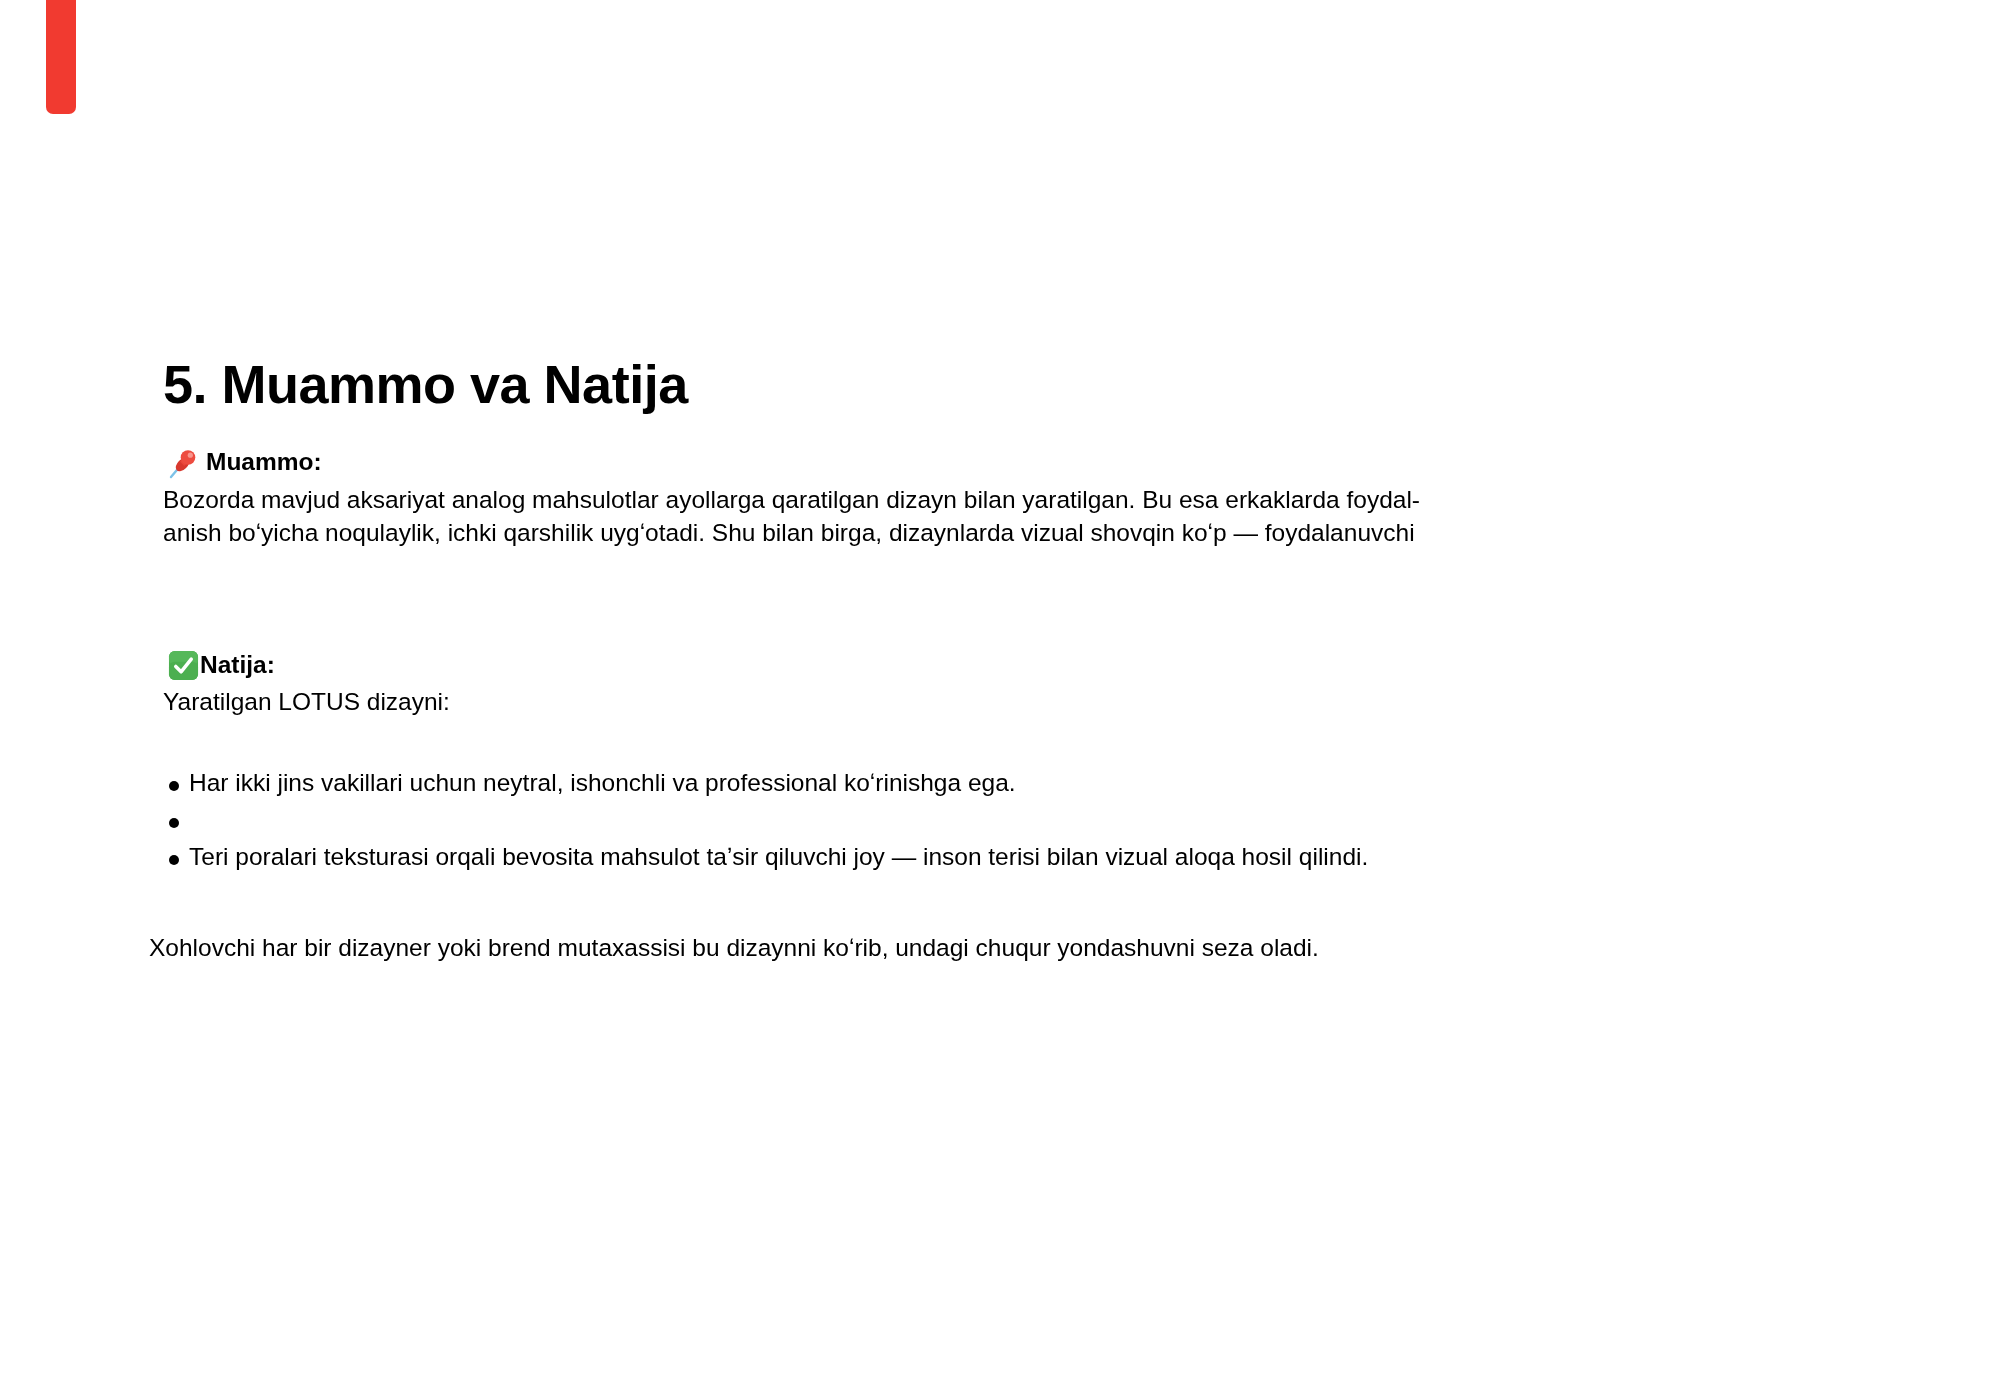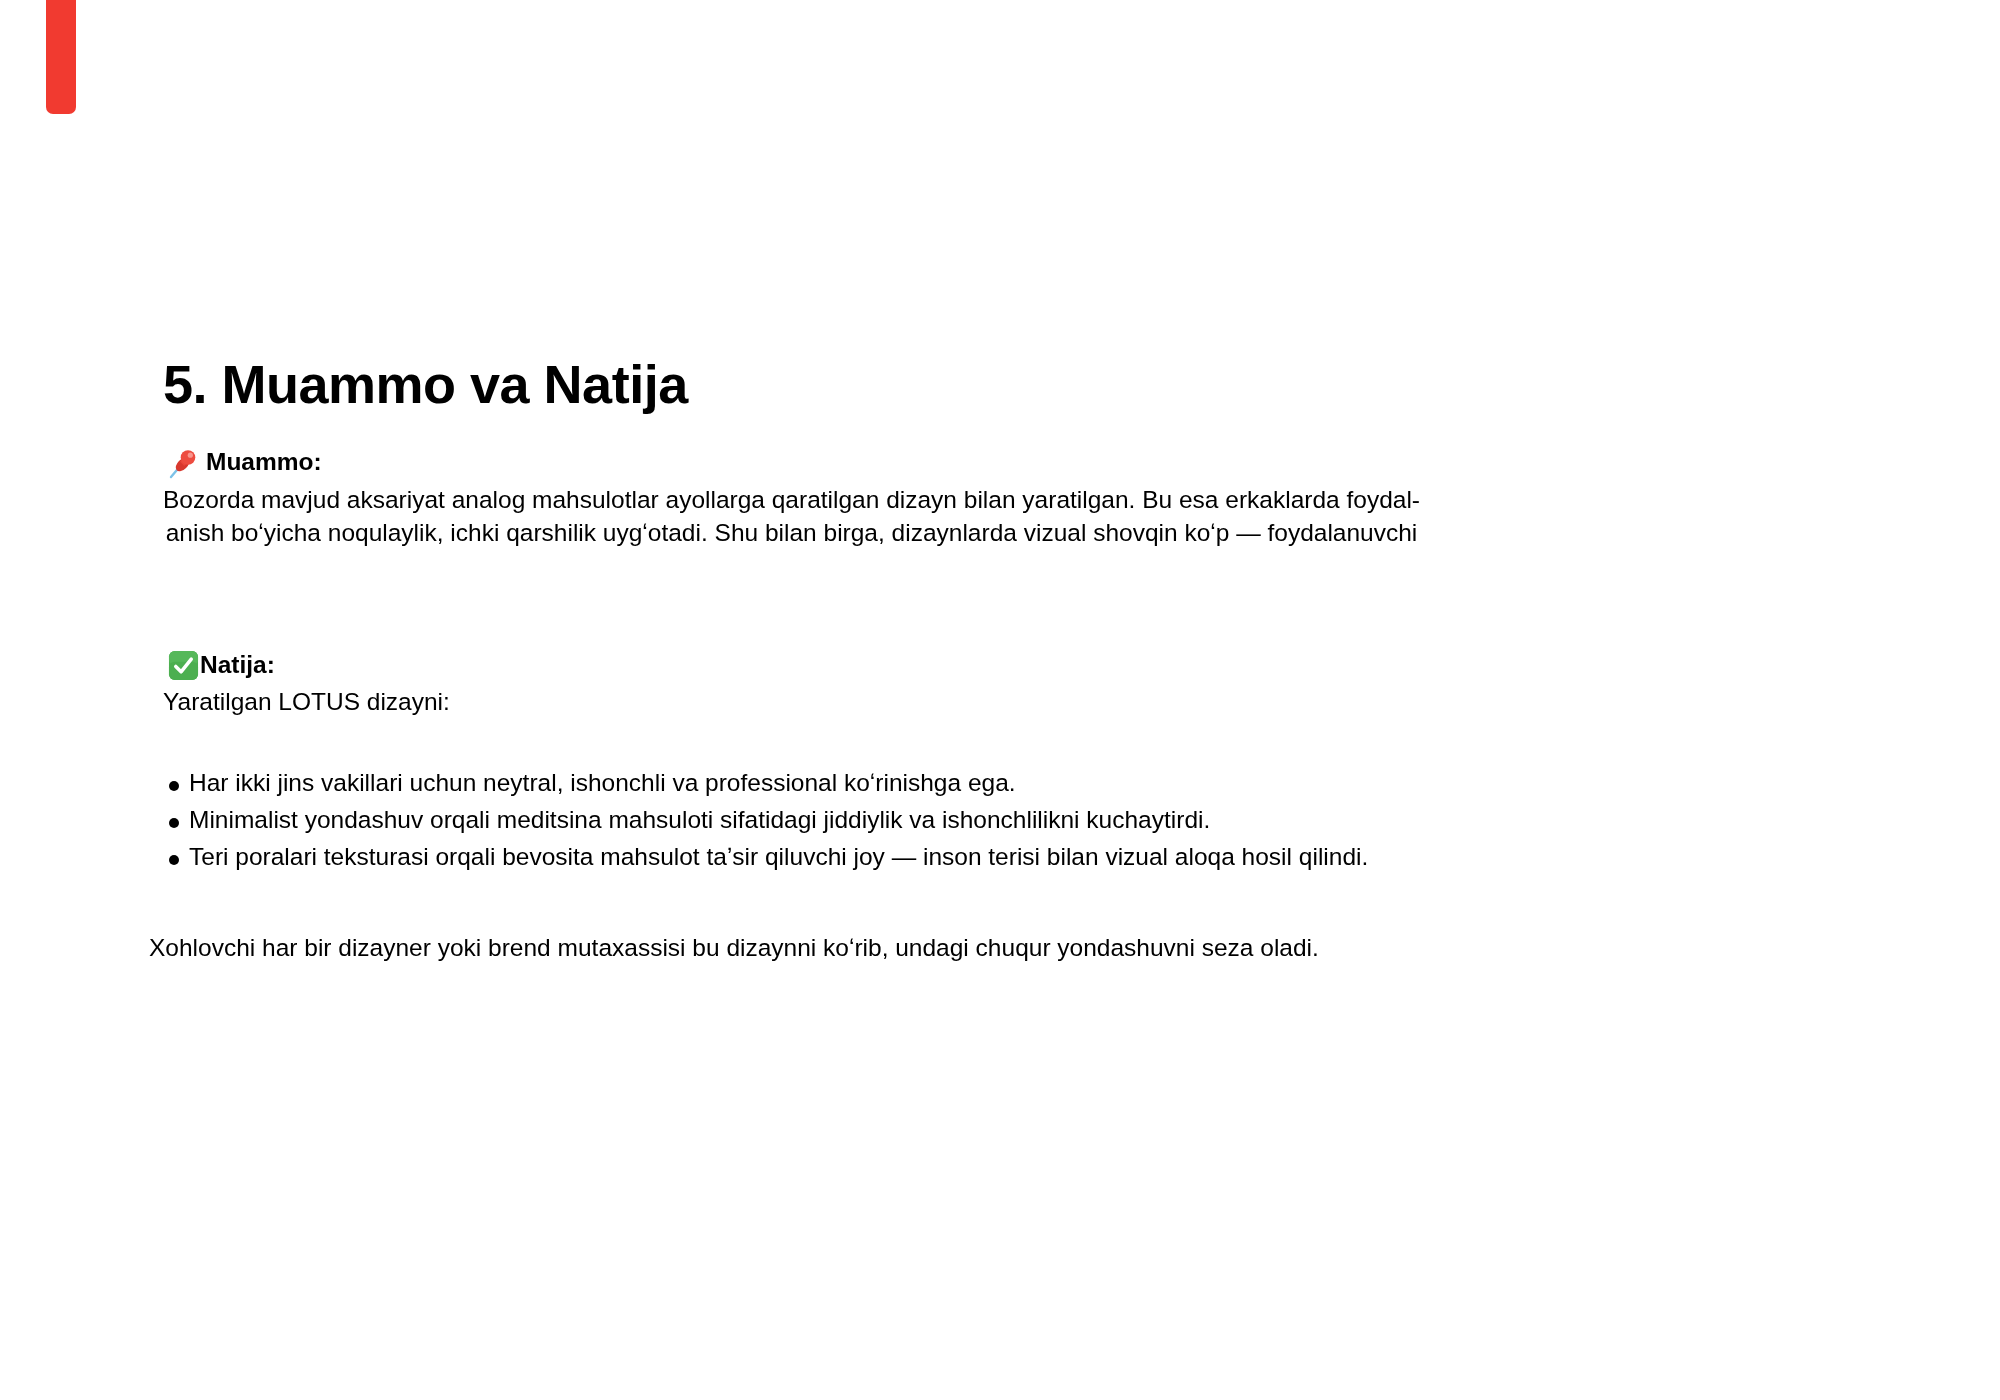--- a/index.html
+++ b/index.html
@@ -28,21 +28,21 @@
   }
 
   .body-text {
     font-size: 24.5px; line-height: 33px; white-space: nowrap;
   }
   .bold { font-weight: bold; text-align: right; }
 
   .emoji-icon { position: absolute; }
 
   .muammo-label { left: 206px; top: 445px; }
-  .para-1 { left: 163px; top: 483px; text-align: center; }
+  .para-1 { left: 163px; top: 483px; }
 
   .natija-label { left: 200px; top: 648px; }
   .natija-intro { left: 163px; top: 685px; }
 
   .bullets { left: 169px; top: 764px; line-height: 37px; }
   .bullet-row { height: 37px; }
   .dot {
     display: inline-block; width: 10px; height: 10px;
     border-radius: 50%; background: #000;
     margin-right: 10px;
@@ -78,20 +78,20 @@
   <path d="M8 17 L13.5 22.5 L24 9.5" stroke="#ffffff" stroke-width="3.6" fill="none" stroke-linecap="round" stroke-linejoin="round"></path>
 </svg>
 <div class="abs body-text bold natija-label">Natija:</div>
 <div class="abs body-text natija-intro">Yaratilgan LOTUS dizayni:</div>
 
 <div class="abs body-text bullets">
   <div class="bullet-row">
     <span class="dot"></span><span>Har ikki jins vakillari uchun neytral, ishonchli va professional koʻrinishga ega.</span>
   </div>
   <div class="bullet-row">
-    <span class="dot"></span><span>Minimalist yondashuv orqali meditsina mahsuloti sifatidagi jiddiylik va ishonchlilikni kuchaytirdi.</span>
+    <span class="dot"></span>
   </div>
   <div class="bullet-row">
     <span class="dot"></span><span>Teri poralari teksturasi orqali bevosita mahsulot taʼsir qiluvchi joy — inson terisi bilan vizual aloqa hosil qilindi.</span>
   </div>
 </div>
 
 <div class="abs body-text closing">Xohlovchi har bir dizayner yoki brend mutaxassisi bu dizaynni koʻrib, undagi chuqur yondashuvni seza oladi.</div>
 
 </body></html>

